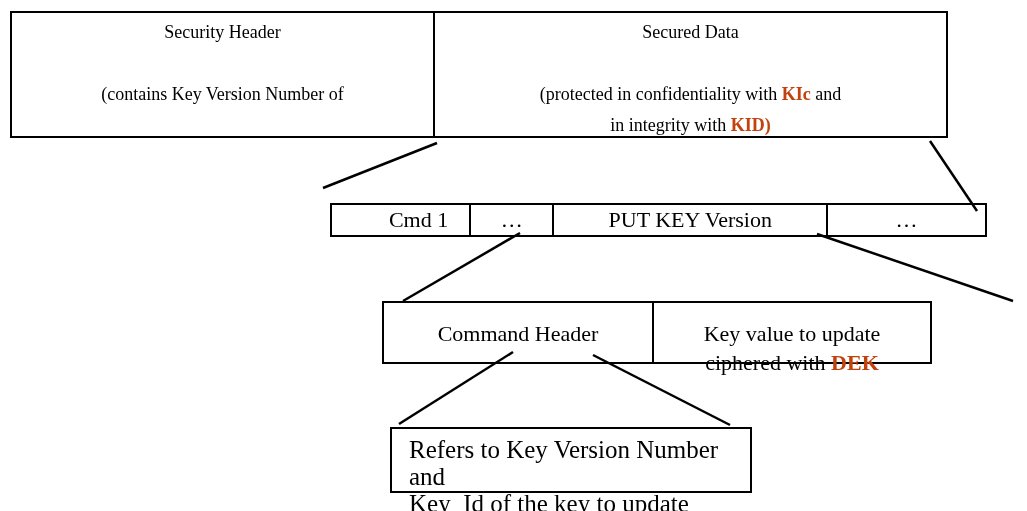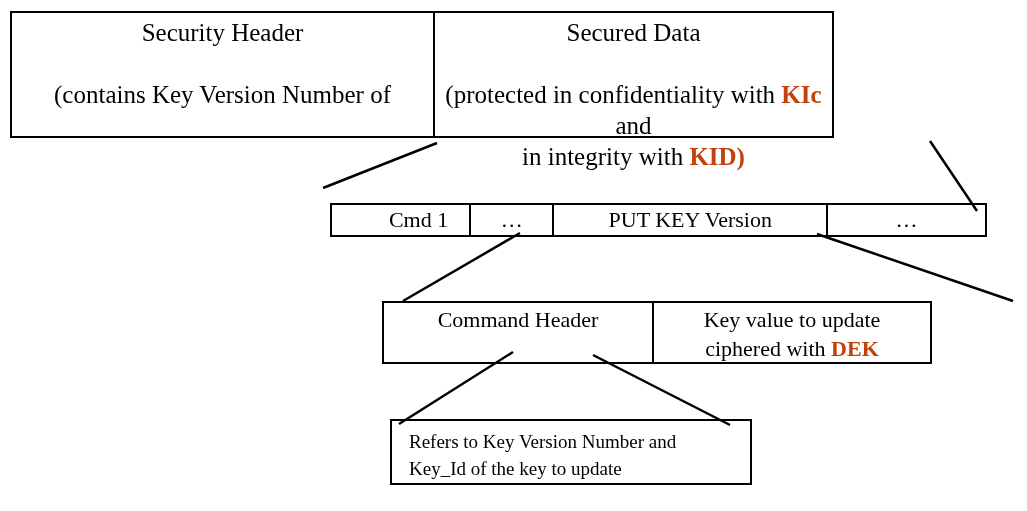--- a/index.html
+++ b/index.html
@@ -4,51 +4,51 @@
 <style>
   html,body{margin:0;padding:0;background:#fff;}
   .canvas{
     position:relative;width:1027px;height:511px;background:#ffffff;
     font-family:"Liberation Serif","DejaVu Serif",serif;color:#000;overflow:hidden;
   }
   .box{
     position:absolute;border:2px solid #000;box-sizing:border-box;
     background:#fff;text-align:center;
   }
-  .topbox{font-size:25px;line-height:31px;padding-top:4px;}
+  .topbox{font-size:18px;line-height:31px;padding-top:4px;}
   .blank-line{height:31px;}
   .kw{color:#c2410c;font-weight:bold;}
   .row{
     position:absolute;display:flex;border:2px solid #000;box-sizing:border-box;
     background:#fff;font-size:22px;
   }
   .cell{
     box-sizing:border-box;text-align:center;display:flex;
     align-items:center;justify-content:center;
   }
   .cell + .cell{border-left:2px solid #000;}
-  .cmdrow .cell{align-items:flex-start;padding-top:2px;line-height:29px;display:block;}
+  .cmdrow .cell{align-items:flex-start;padding-top:16px;line-height:29px;display:block;}
   .seqrow .cell{line-height:30px;display:flex;}
   .notebox{
-    font-size:19px;line-height:27px;text-align:left;padding:7px 8px 0 17px;
+    font-size:25px;line-height:27px;text-align:left;padding:7px 8px 0 17px;margin-top:8px;
   }
   svg.connectors{position:absolute;left:0;top:0;pointer-events:none;}
 </style>
 </head>
 <body>
 
 <div class="canvas">
 
   <div class="box topbox" style="left:10px;top:11px;width:425px;height:127px;">
     <div>Security Header</div>
     <div class="blank-line"></div>
     <div>(contains Key Version Number of</div>
   </div>
 
-  <div class="box topbox" style="left:433px;top:11px;width:401px;height:127px;">
+  <div class="box topbox" style="left:433px;top:11px;width:515px;height:127px;">
     <div>Secured Data</div>
     <div class="blank-line"></div>
     <div><span>(protected in confidentiality with </span><span class="kw">KIc</span><span> and</span></div>
     <div><span>in integrity with </span><span class="kw">KID)</span></div>
   </div>
 
   <div class="row seqrow" style="left:330px;top:203px;width:657px;height:34px;">
     <div class="cell" style="width:107px;margin-left:36px;">Cmd 1</div>
     <div class="cell" style="width:88px;">…</div>
     <div class="cell" style="width:290px;">PUT KEY Version</div>

